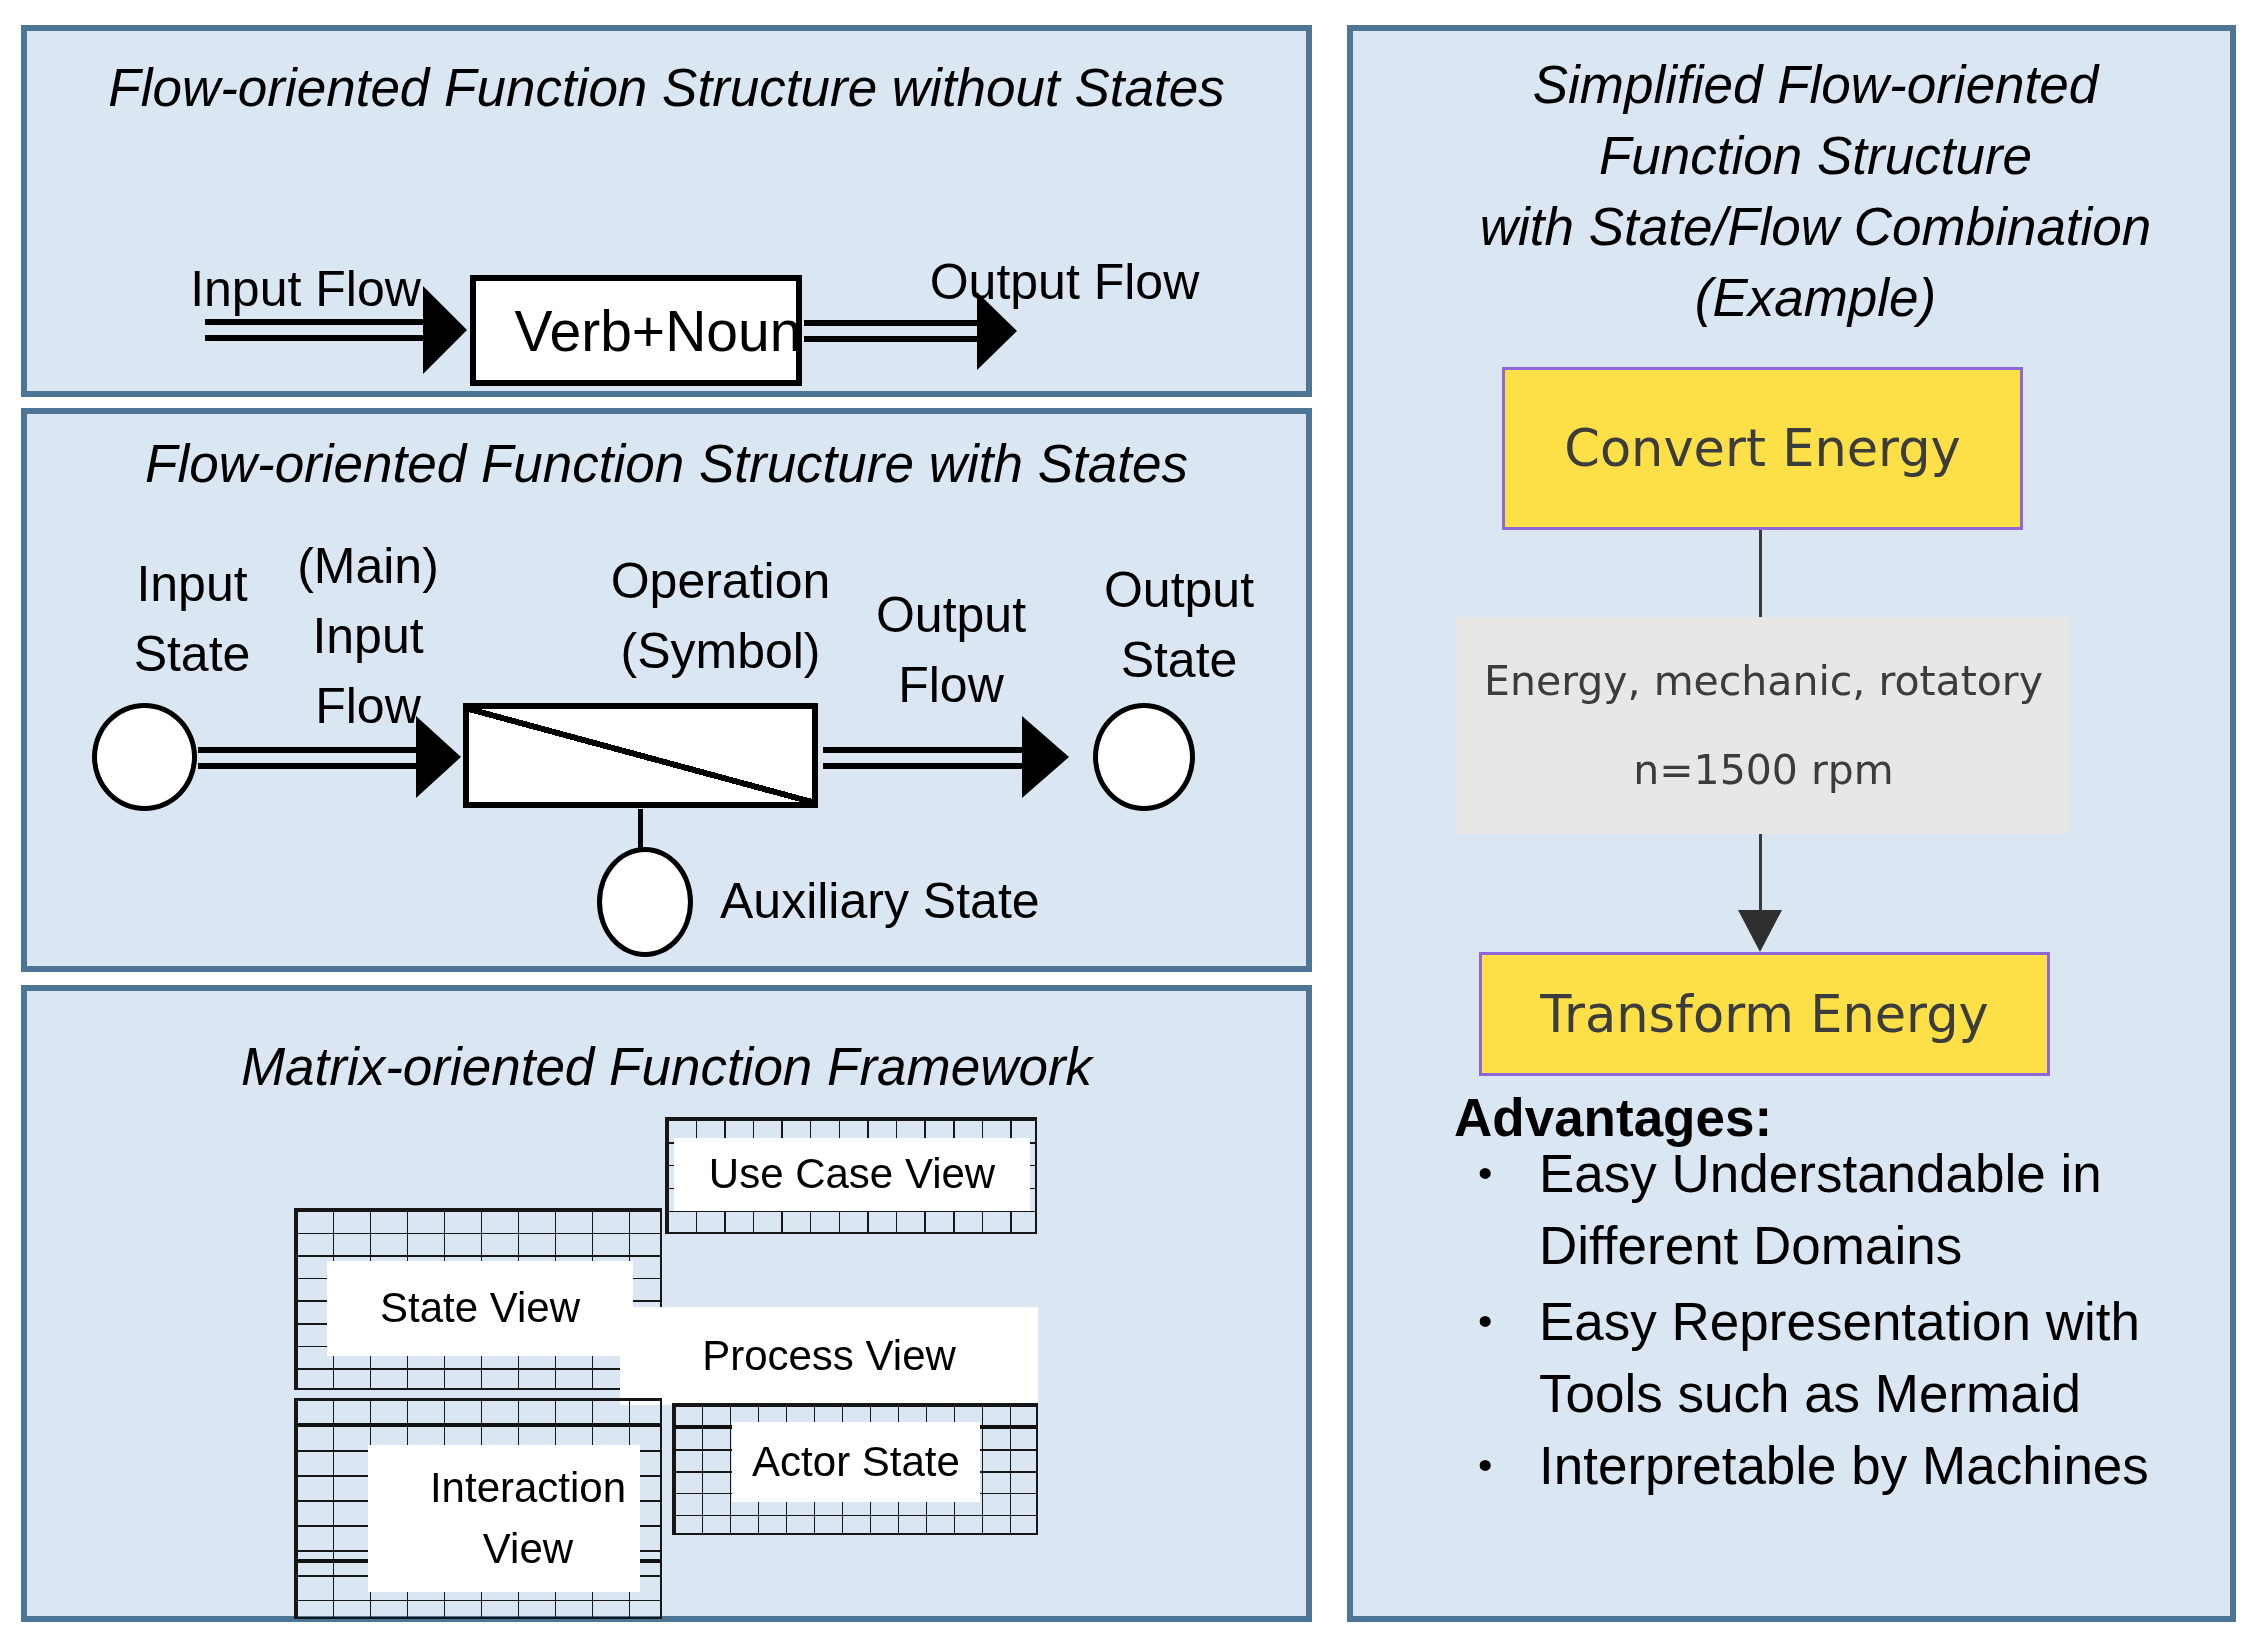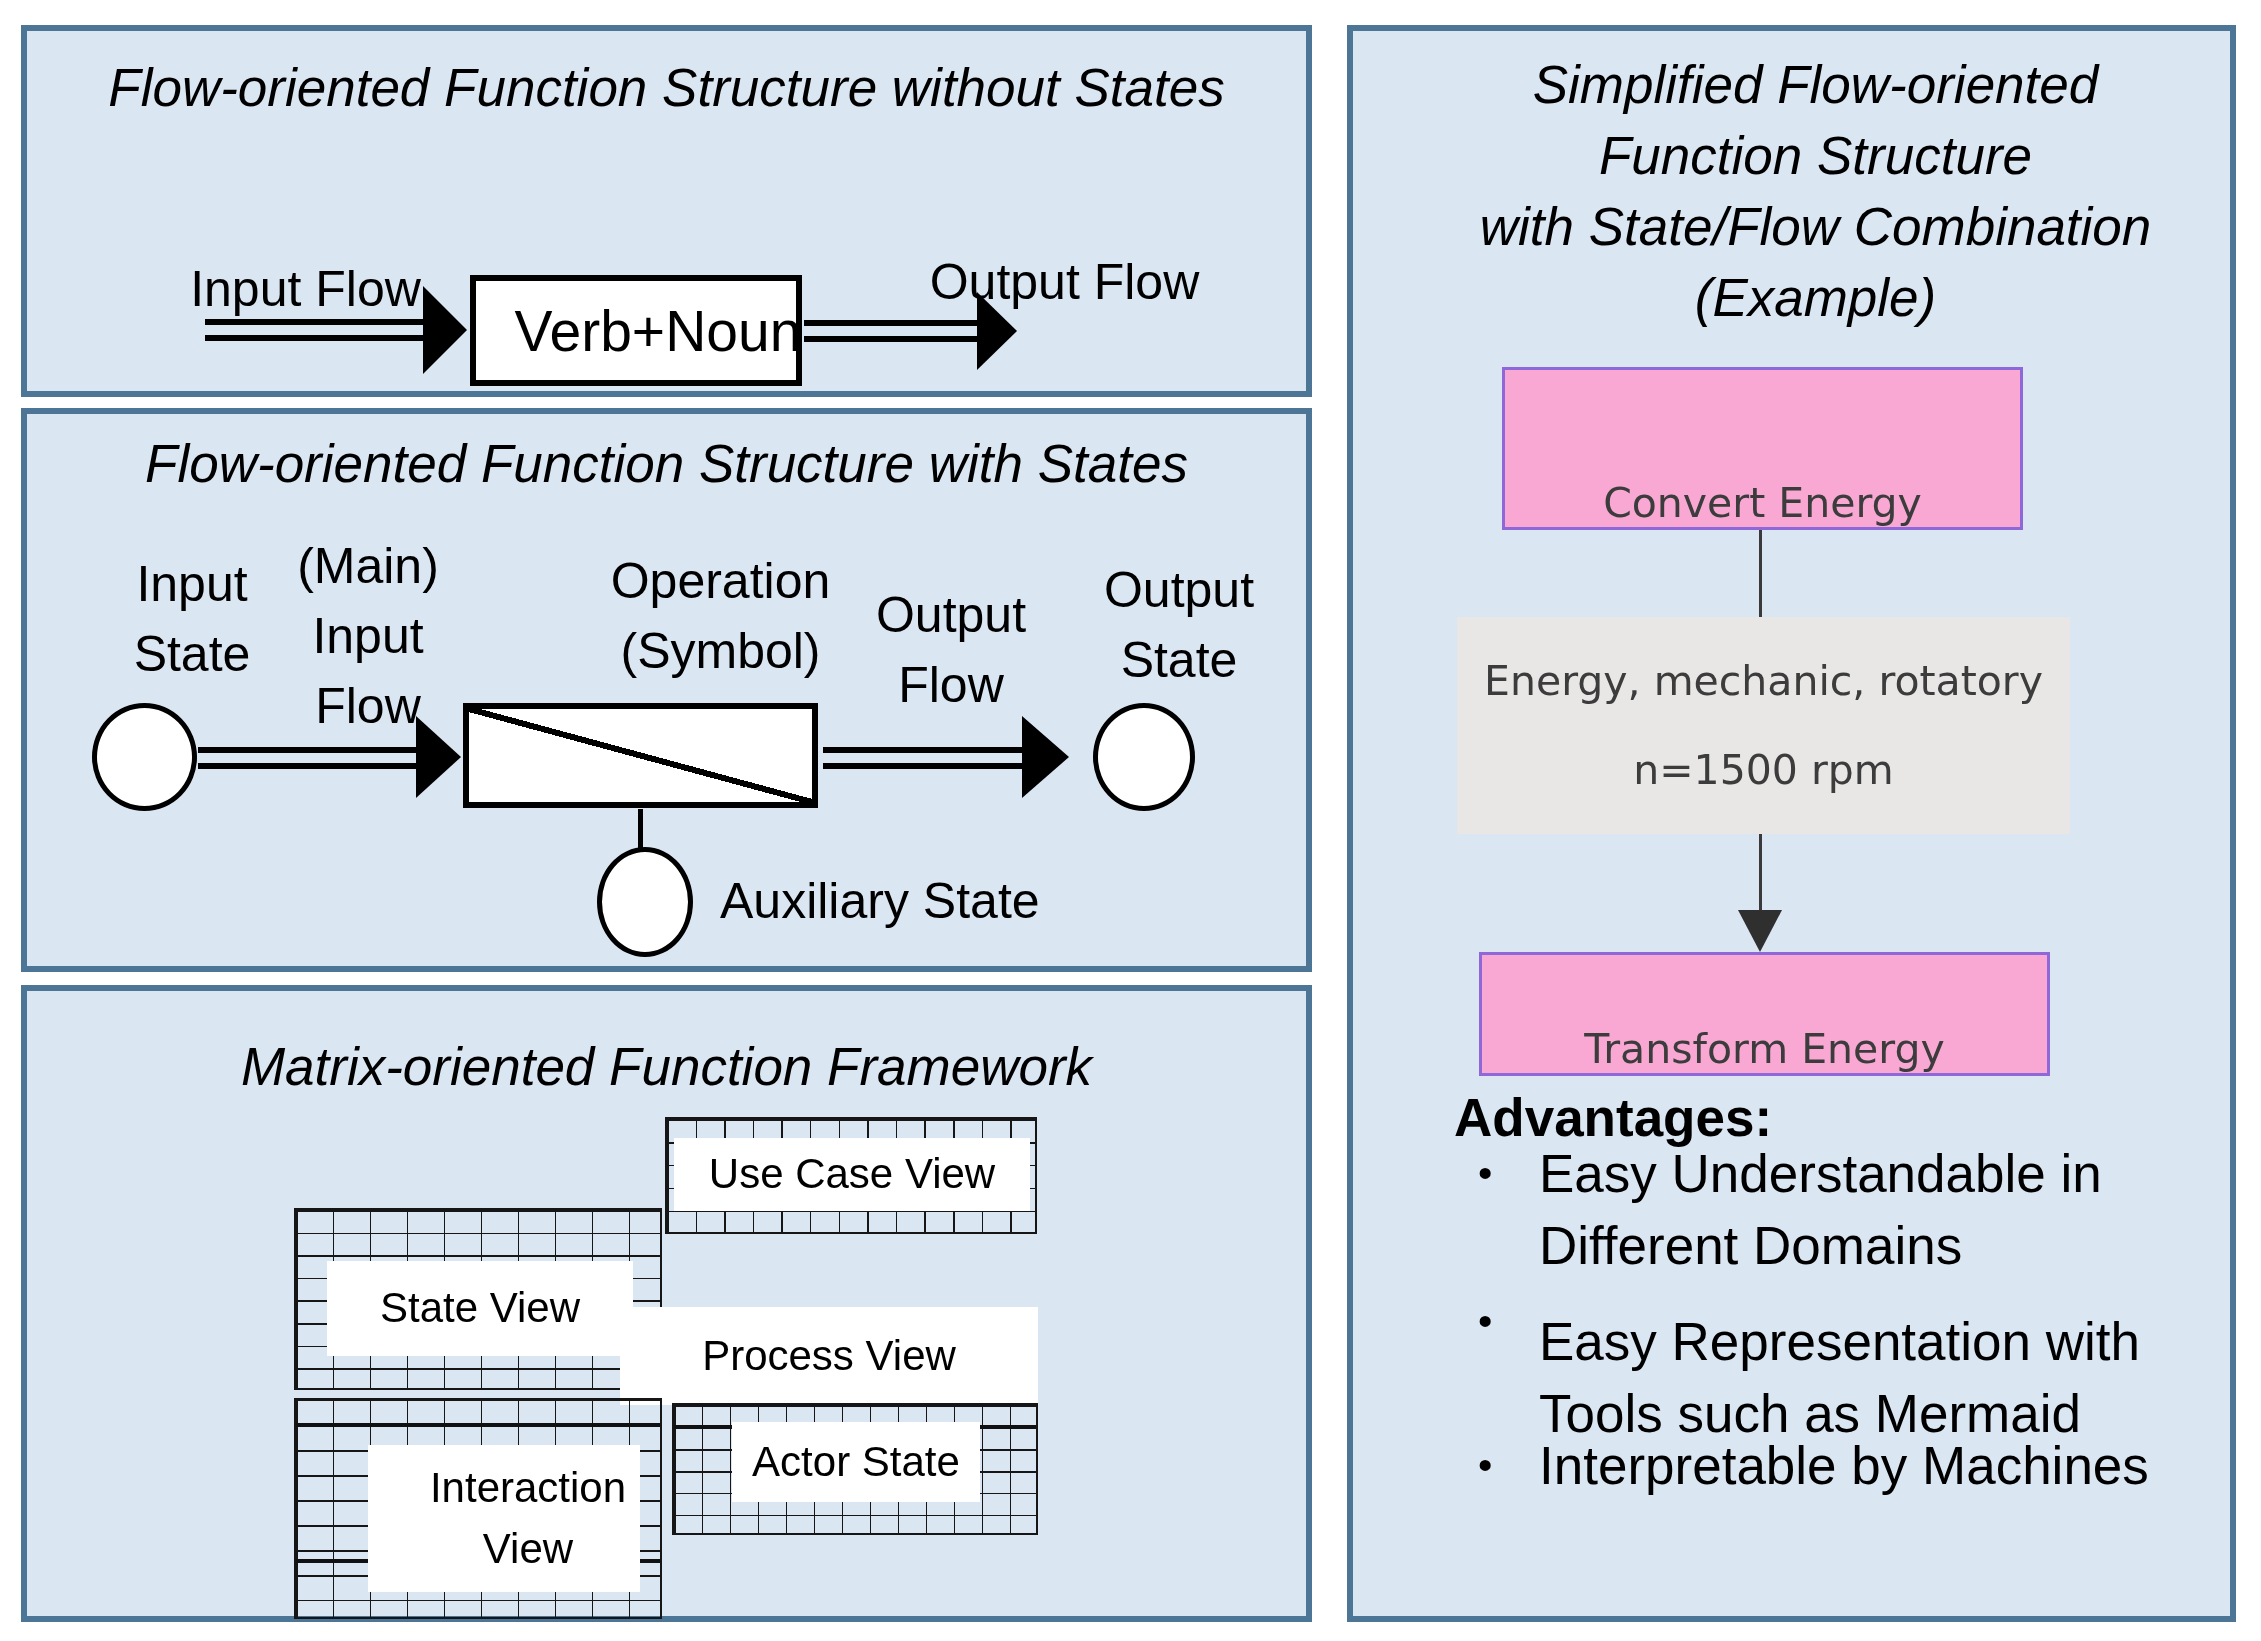--- a/index.html
+++ b/index.html
@@ -28,23 +28,23 @@
   .conn{position:absolute;background:#000;}
   
   .grid{position:absolute;box-sizing:border-box;border:2.3px solid #161616;
         background-image:
           repeating-linear-gradient(to right,#161616 0 1.5px,transparent 1.5px var(--cw)),
           repeating-linear-gradient(to bottom,#161616 0 1.5px,transparent 1.5px var(--ch));}
   .gridline{position:absolute;left:0;right:0;height:3.8px;background:#111;}
   .viewlabel{position:absolute;background:#ffffff;font-size:42px;display:flex;
              align-items:center;justify-content:center;text-align:center;line-height:1.45;}
   
-  .mnode{position:absolute;box-sizing:border-box;border:3.8px solid #8e68d8;background:#f9a8d4;
-         display:flex;align-items:flex-end;justify-content:center;
-         font-family:"DejaVu Sans",sans-serif;font-size:41px;color:#3c3c3c;}
+  .mnode{position:absolute;box-sizing:border-box;border:3.8px solid #8e68d8;background:#fde047;
+         display:flex;align-items:center;justify-content:center;
+         font-family:"DejaVu Sans",sans-serif;font-size:51px;color:#3c3c3c;}
   .medge{position:absolute;box-sizing:border-box;background:#e8e7e6;
          display:flex;flex-direction:column;align-items:center;justify-content:space-evenly;
          font-family:"DejaVu Sans",sans-serif;font-size:41px;color:#3c3c3c;}
   .vline{position:absolute;width:3px;background:#3a3a3a;}
   .downhead{position:absolute;width:0;height:0;
             border-left:22.6px solid transparent;border-right:22.6px solid transparent;
             border-top:42px solid #2f2f2f;}
   .advtext{position:absolute;font-size:53px;line-height:72px;white-space:pre-line;}
   .advbullet{position:absolute;font-size:41px;}
 </style>
@@ -168,20 +168,20 @@
   </div>
 
   <div class="advtext" style="left:101px;top:1051px;font-weight:bold;">Advantages:</div>
 
   <div>
     <span class="advbullet" style="left:125px;top:1119px;">•</span>
     <div class="advtext" style="left:186px;top:1107px;width:677px;">Easy Understandable in
 Different Domains</div>
 
     <span class="advbullet" style="left:125px;top:1267px;">•</span>
-    <div class="advtext" style="left:186px;top:1255px;width:677px;margin-top:20px;">Easy Representation with
+    <div class="advtext" style="left:186px;top:1255px;width:677px;">Easy Representation with
 Tools such as Mermaid</div>
 
     <span class="advbullet" style="left:125px;top:1411px;">•</span>
     <div class="advtext" style="left:186px;top:1399px;width:677px;">Interpretable by Machines</div>
   </div>
 </section>
 
 
 </body></html>

